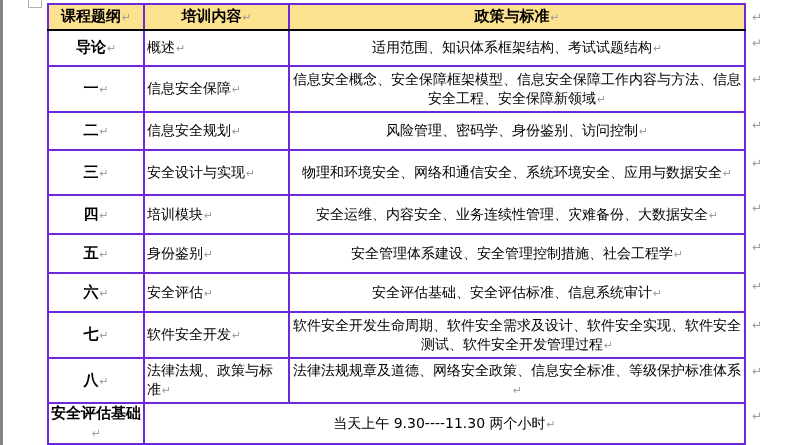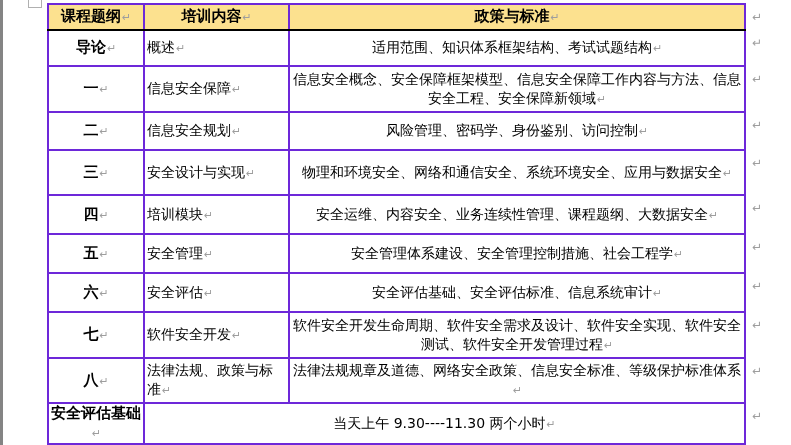--- a/index.html
+++ b/index.html
@@ -126,26 +126,26 @@
 
   <tr style="height:45px;">
     <td class="outline"><span>三</span><span class="pm">↵</span></td>
     <td class="module"><span>安全设计与实现</span><span class="pm">↵</span></td>
     <td class="content"><span>物理和环境安全、网络和通信安全、系统环境安全、应用与数据安全</span><span class="pm">↵</span><span class="eor">↵</span></td>
   </tr>
 
   <tr style="height:39px;">
     <td class="outline"><span>四</span><span class="pm">↵</span></td>
     <td class="module"><span>培训模块</span><span class="pm">↵</span></td>
-    <td class="content"><span>安全运维、内容安全、业务连续性管理、课程题纲、大数据安全</span><span class="pm">↵</span><span class="eor">↵</span></td>
+    <td class="content"><span>安全运维、内容安全、业务连续性管理、灾难备份、大数据安全</span><span class="pm">↵</span><span class="eor">↵</span></td>
   </tr>
 
   <tr style="height:39px;">
     <td class="outline"><span>五</span><span class="pm">↵</span></td>
-    <td class="module"><span>安全管理</span><span class="pm">↵</span></td>
+    <td class="module"><span>身份鉴别</span><span class="pm">↵</span></td>
     <td class="content"><span>安全管理体系建设、安全管理控制措施、社会工程学</span><span class="pm">↵</span><span class="eor">↵</span></td>
   </tr>
 
   <tr style="height:39px;">
     <td class="outline"><span>六</span><span class="pm">↵</span></td>
     <td class="module"><span>安全评估</span><span class="pm">↵</span></td>
     <td class="content"><span>安全评估基础、安全评估标准、信息系统审计</span><span class="pm">↵</span><span class="eor">↵</span></td>
   </tr>
 
   <tr style="height:46px;">

